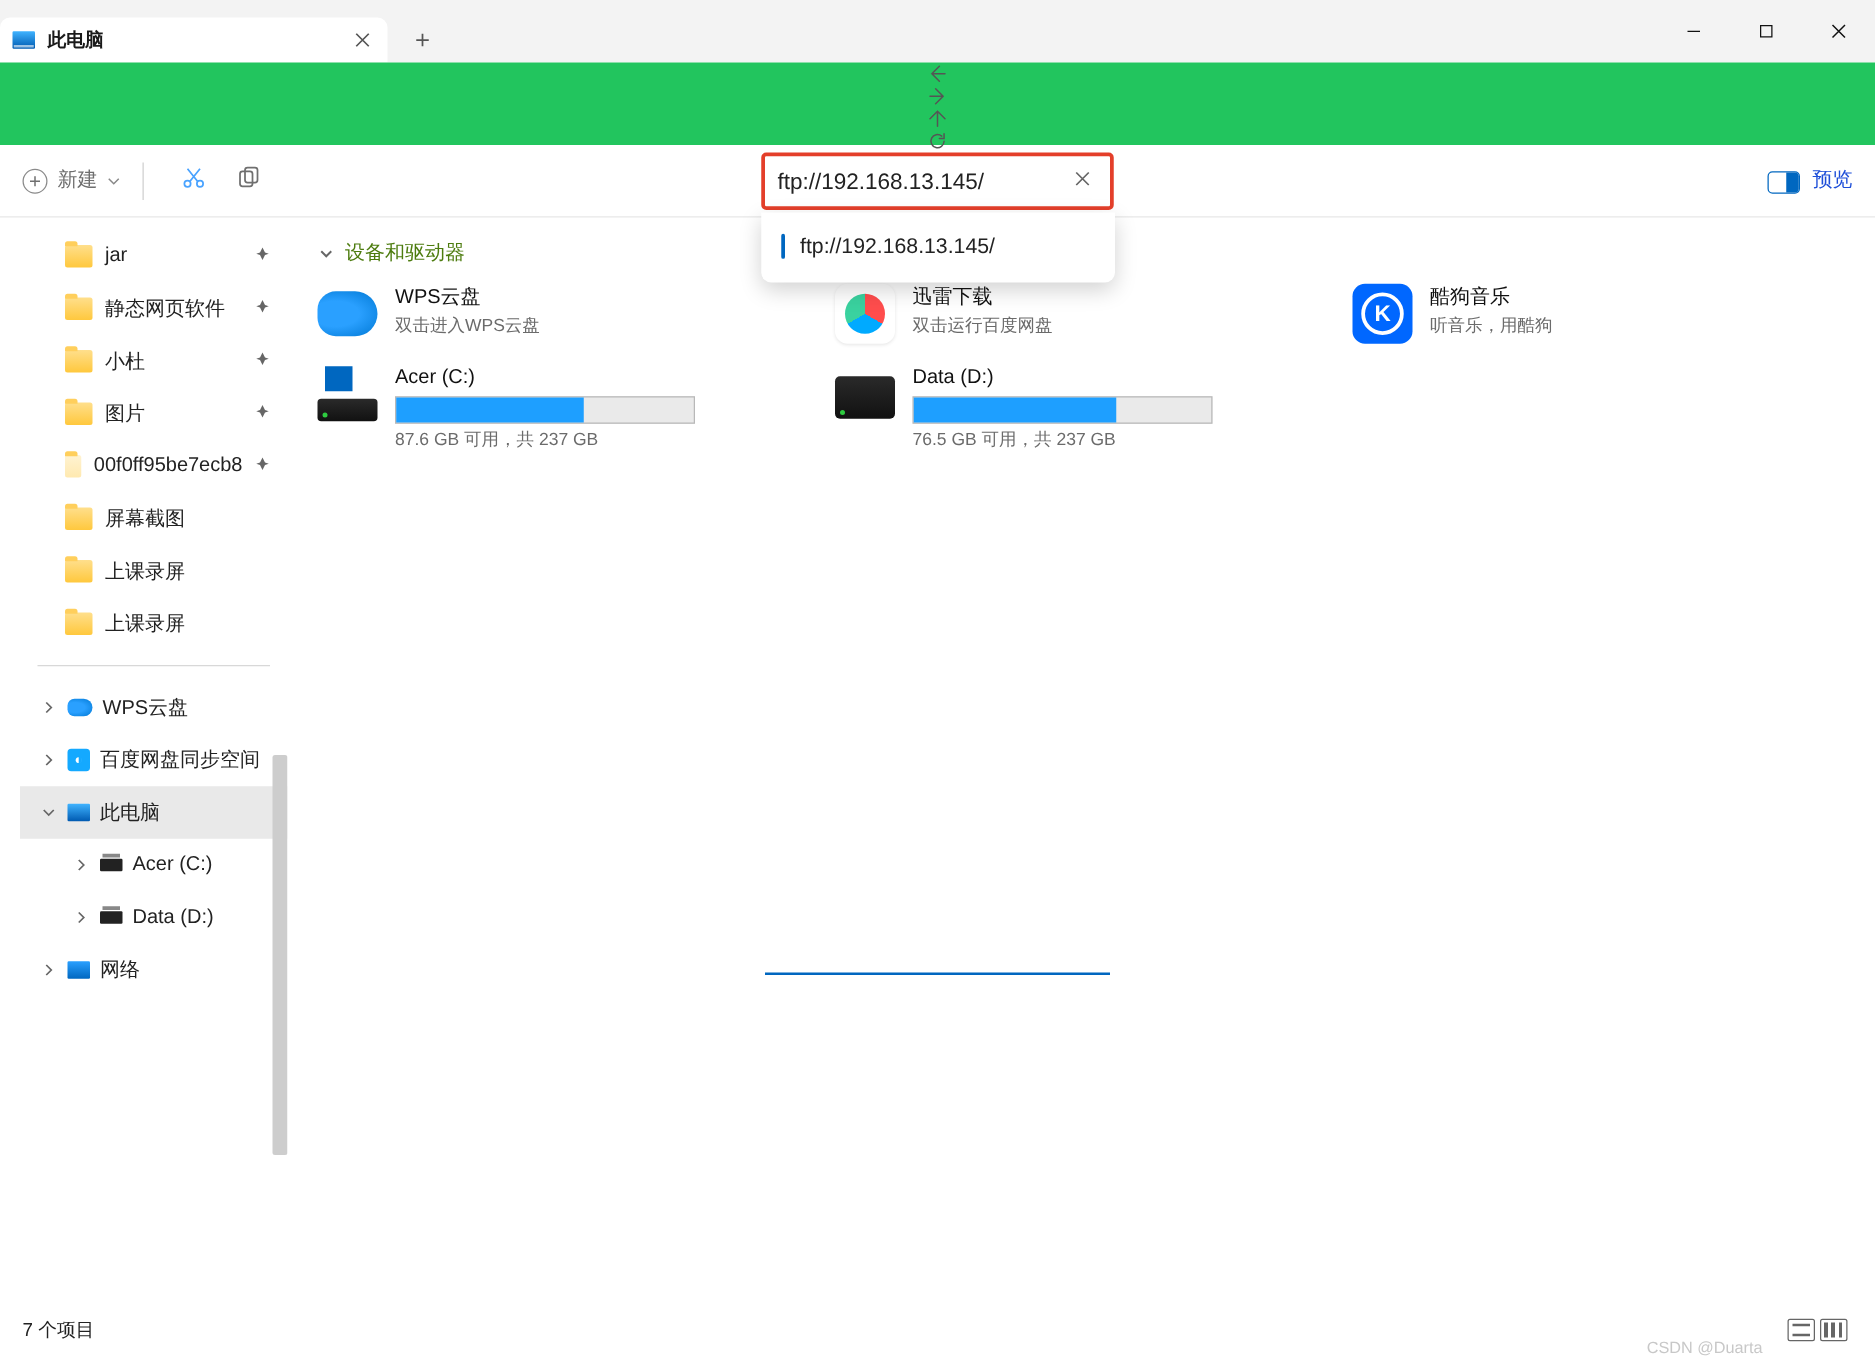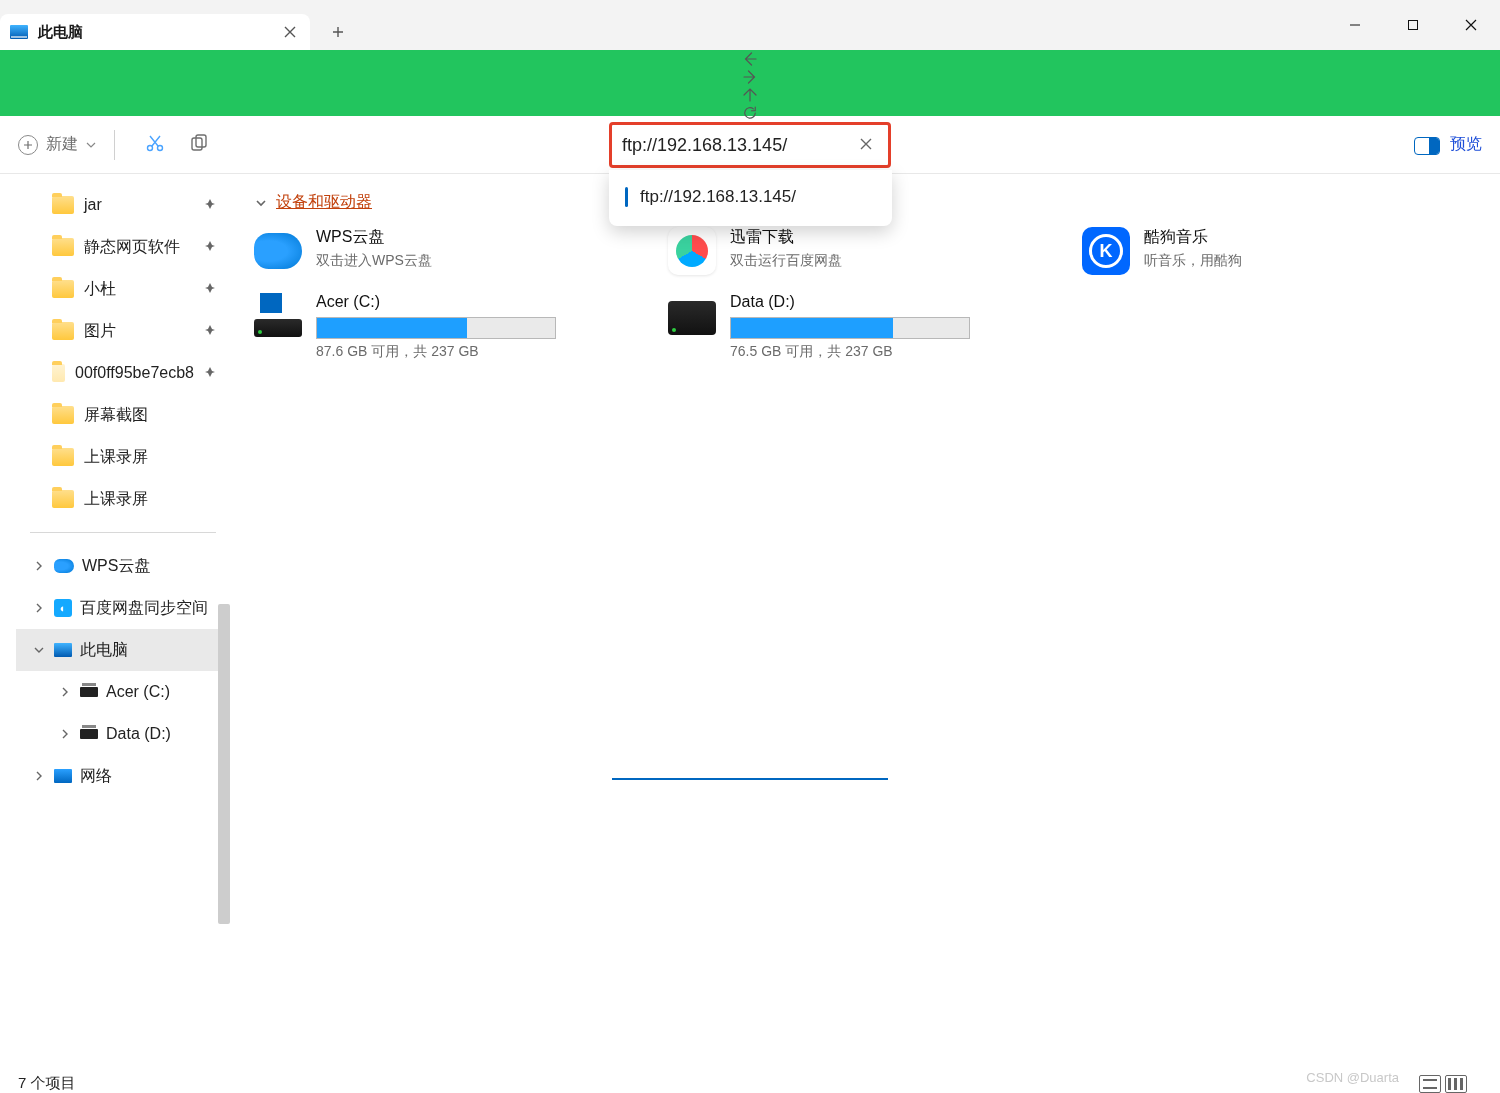--- a/index.html
+++ b/index.html
@@ -67,21 +67,21 @@
 .chev { width:14px; display:flex; justify-content:center; color:#666; }
 .wps-cloud { width:20px; height:14px; background: radial-gradient(ellipse at 30% 50%, #2aa0ff 40%, #0078d4 100%); border-radius: 8px 10px 10px 8px; }
 .baidu-icon { width:18px; height:18px; background:#14a9ff; border-radius:3px; display:flex; align-items:center; justify-content:center; color:#fff; font-size:11px; }
 .pc-icon { width:18px; height:14px; background: linear-gradient(180deg,#3fb3ff,#005ab1); border-radius:1px; }
 .drive-sm { width:18px; height:10px; background:#222; border-radius:1px; position:relative; }
 .drive-sm::before { content:''; position:absolute; top:-4px; left:2px; right:2px; height:3px; background:#888; }
 .net-icon { width:18px; height:14px; background:linear-gradient(180deg,#2aa0ff,#0067c0); border-radius:1px; }
 
 
 .main { flex: 1; padding: 18px 24px; overflow-y: auto; }
-.section-header { display:flex; align-items:center; gap:8px; color:#c2410c; font-size:16px; margin-bottom:14px;text-decoration:underline; }
+.section-header { display:flex; align-items:center; gap:8px; color:#4d7c0f; font-size:16px; margin-bottom:14px; }
 .section-header .chev svg { width:12px; height:12px; }
 .grid { display: grid; grid-template-columns: repeat(3, 1fr); gap: 18px 20px; }
 .card { display:flex; gap:14px; align-items:flex-start; }
 .card-icon { width:48px; height:48px; display:flex; align-items:center; justify-content:center; border-radius:8px; flex-shrink:0; }
 .card-body { display:flex; flex-direction:column; gap:4px; min-width:0; }
 .card-title { font-size:16px; color:#111; white-space:nowrap; }
 .card-sub { font-size:14px; color:#6b6b6b; white-space:nowrap; }
 .progress { width:240px; height:22px; border:1px solid #b8b8b8; background:#eaeaea; position:relative; margin-top:2px; }
 .progress-fill { position:absolute; top:0; bottom:0; left:0; background:#1e9fff; }
 .drive-card-icon { width:48px; height:34px; background:linear-gradient(180deg,#2a2a2a,#111); border-radius:4px; position:relative; margin-top:8px; }
@@ -96,21 +96,21 @@
 .tencent-big { width:48px; height:48px; display:flex; align-items:center; justify-content:center; }
 .tencent-logo { width:36px; height:36px; border-radius:50%; background:#fff; border:4px solid #1e9fff; position:relative; }
 .tencent-logo::before { content:''; position:absolute; inset:3px; border-radius:50%; background:conic-gradient(#ff9500 0 50deg, #1bc46b 50deg 360deg); }
 .tencent-logo::after { content:''; position:absolute; inset:9px; border-radius:50%; background:#fff; }
 .xunlei-big { width:48px; height:48px; background:#0a84ff; border-radius:10px; display:flex; align-items:center; justify-content:center; }
 .xunlei-big svg { width:30px; height:30px; fill:#fff; }
 .kugou-big { width:48px; height:48px; background:#0067ff; border-radius:10px; display:flex; align-items:center; justify-content:center; color:#fff; }
 .kugou-big .ring { width:34px; height:34px; border:3px solid #fff; border-radius:50%; display:flex; align-items:center; justify-content:center; font-size:18px; font-weight:700; }
 
 
-.status { position:absolute; bottom:0; left:0; right:15px; height:38px; display:flex; align-items:flex-end; padding:0 18px; font-size:15px; color:#222; }
+.status { position:absolute; bottom:0; left:0; right:4px; height:38px; display:flex; align-items:flex-start; padding:0 18px; font-size:15px; color:#222; }
 .status .view-modes { margin-left:auto; display:flex; gap:4px; }
 .view-mode { width:22px; height:18px; border:1px solid #666; border-radius:2px; position:relative; }
 .view-mode.list::before, .view-mode.list::after { content:''; position:absolute; left:3px; right:3px; height:2px; background:#666; }
 .view-mode.list::before { top:3px; } .view-mode.list::after { bottom:3px; }
 .view-mode.tiles::before { content:''; position:absolute; inset:2px; background:repeating-linear-gradient(90deg,#666 0 3px,transparent 3px 6px); }
 .watermark { position:absolute; right:86px; bottom:8px; font-size:13px; color:#c8c8c8; }
 </style>
 </head>
 <body>
 

